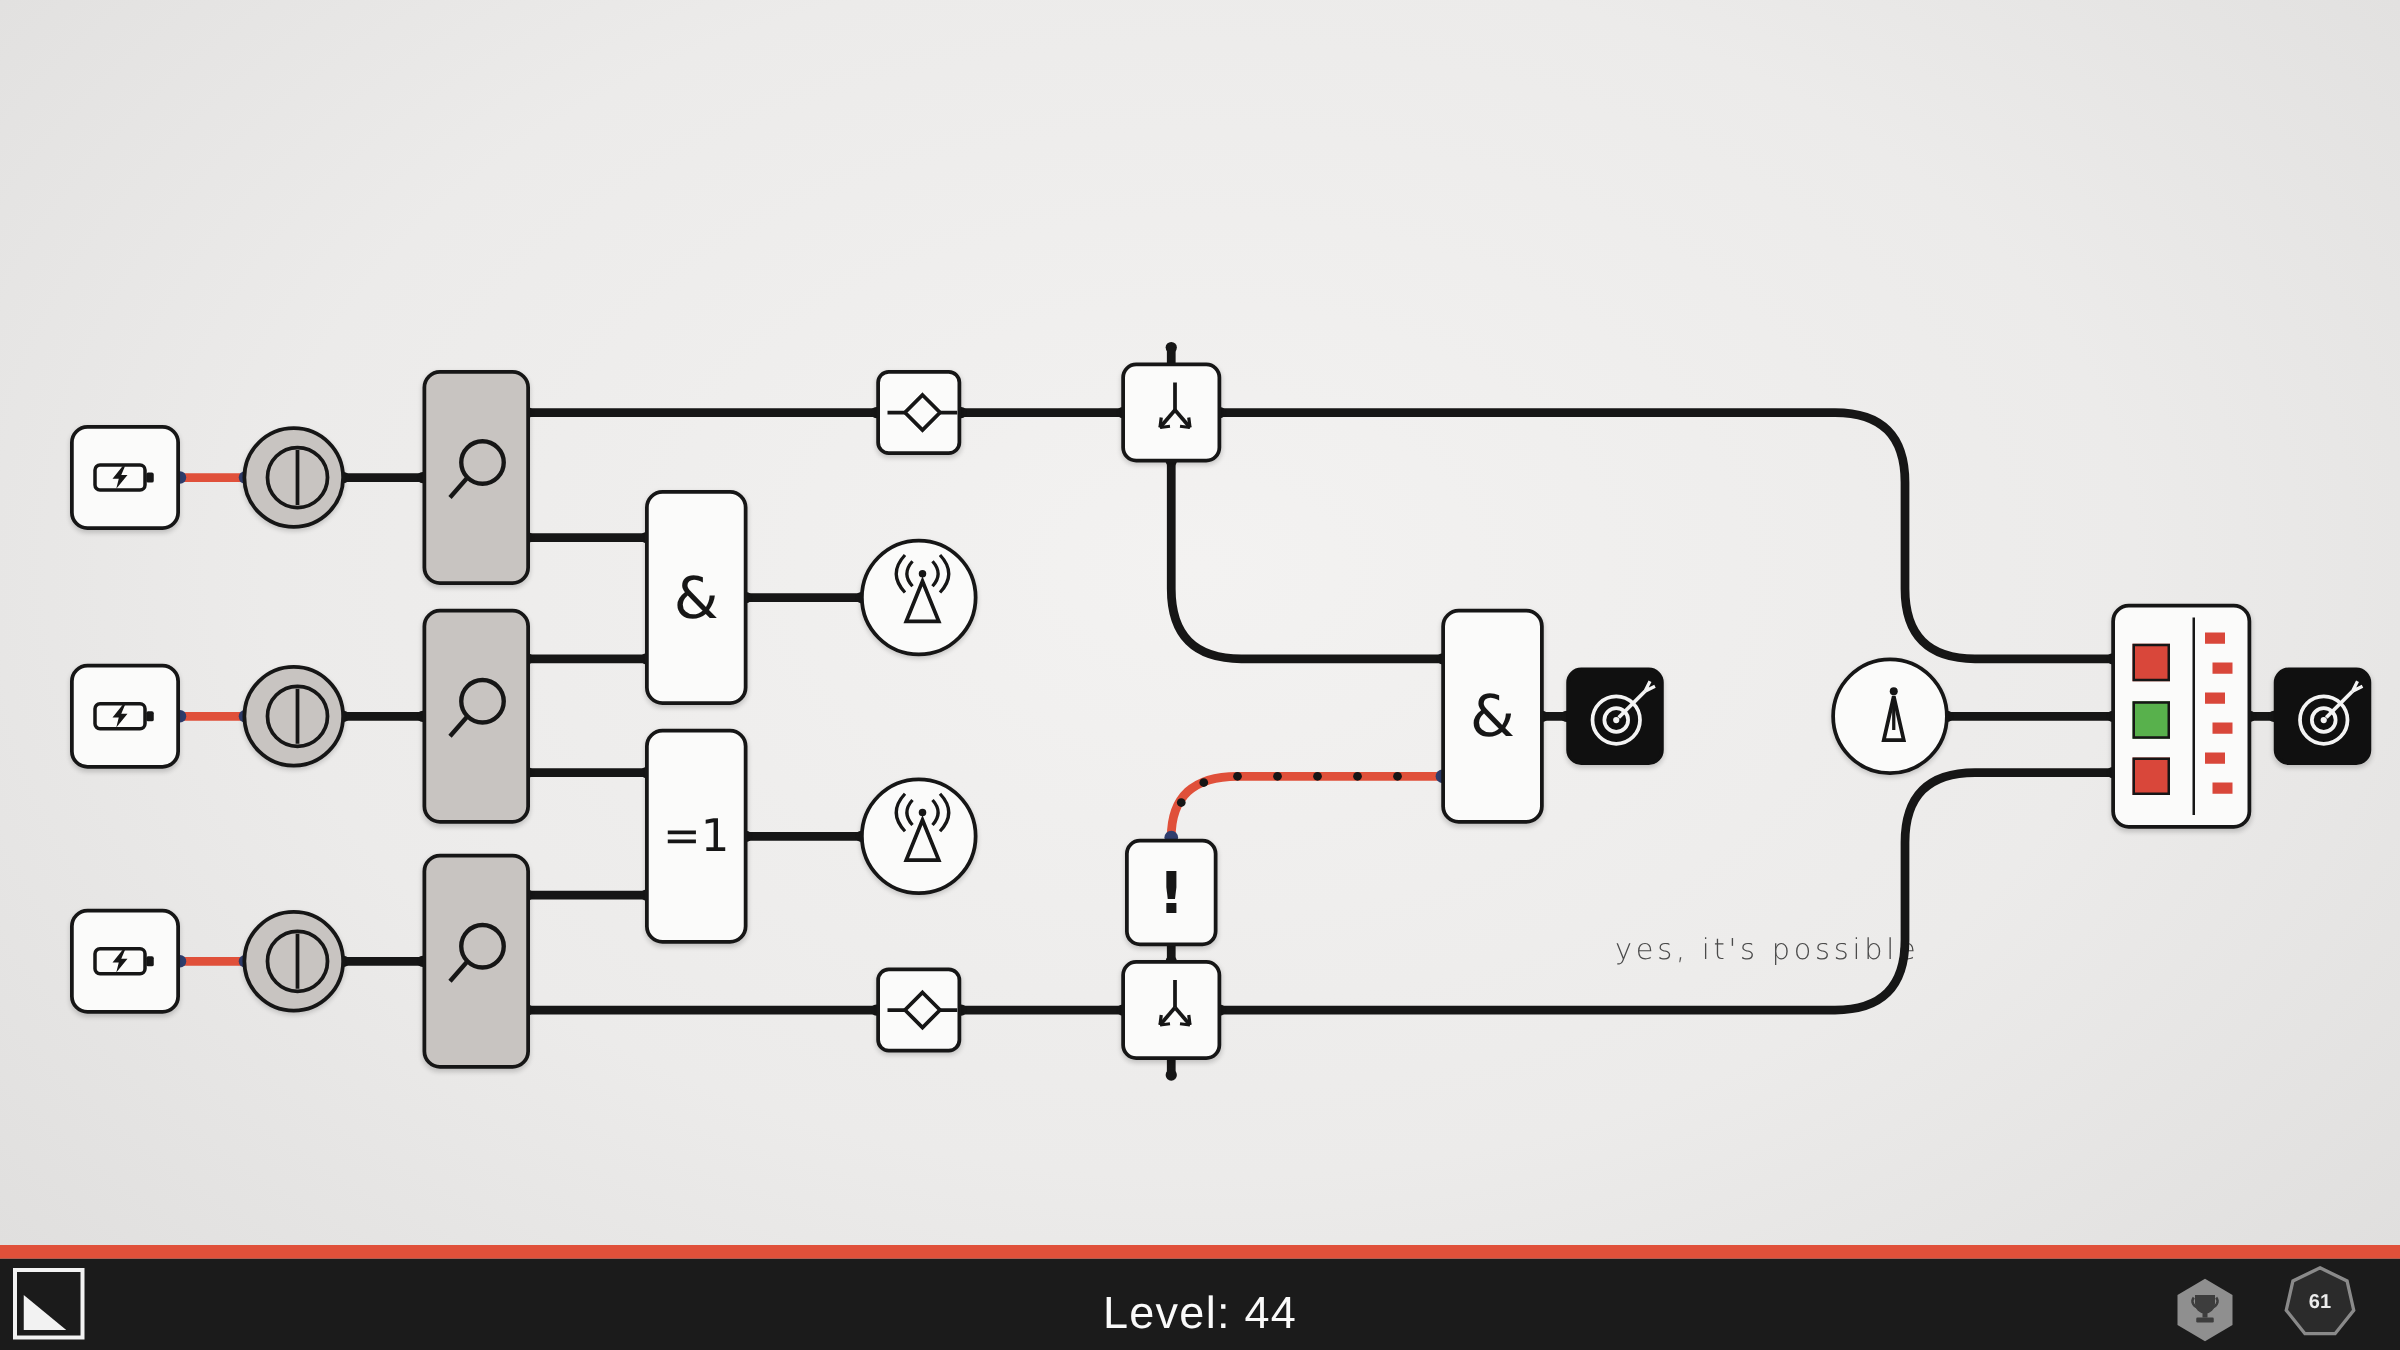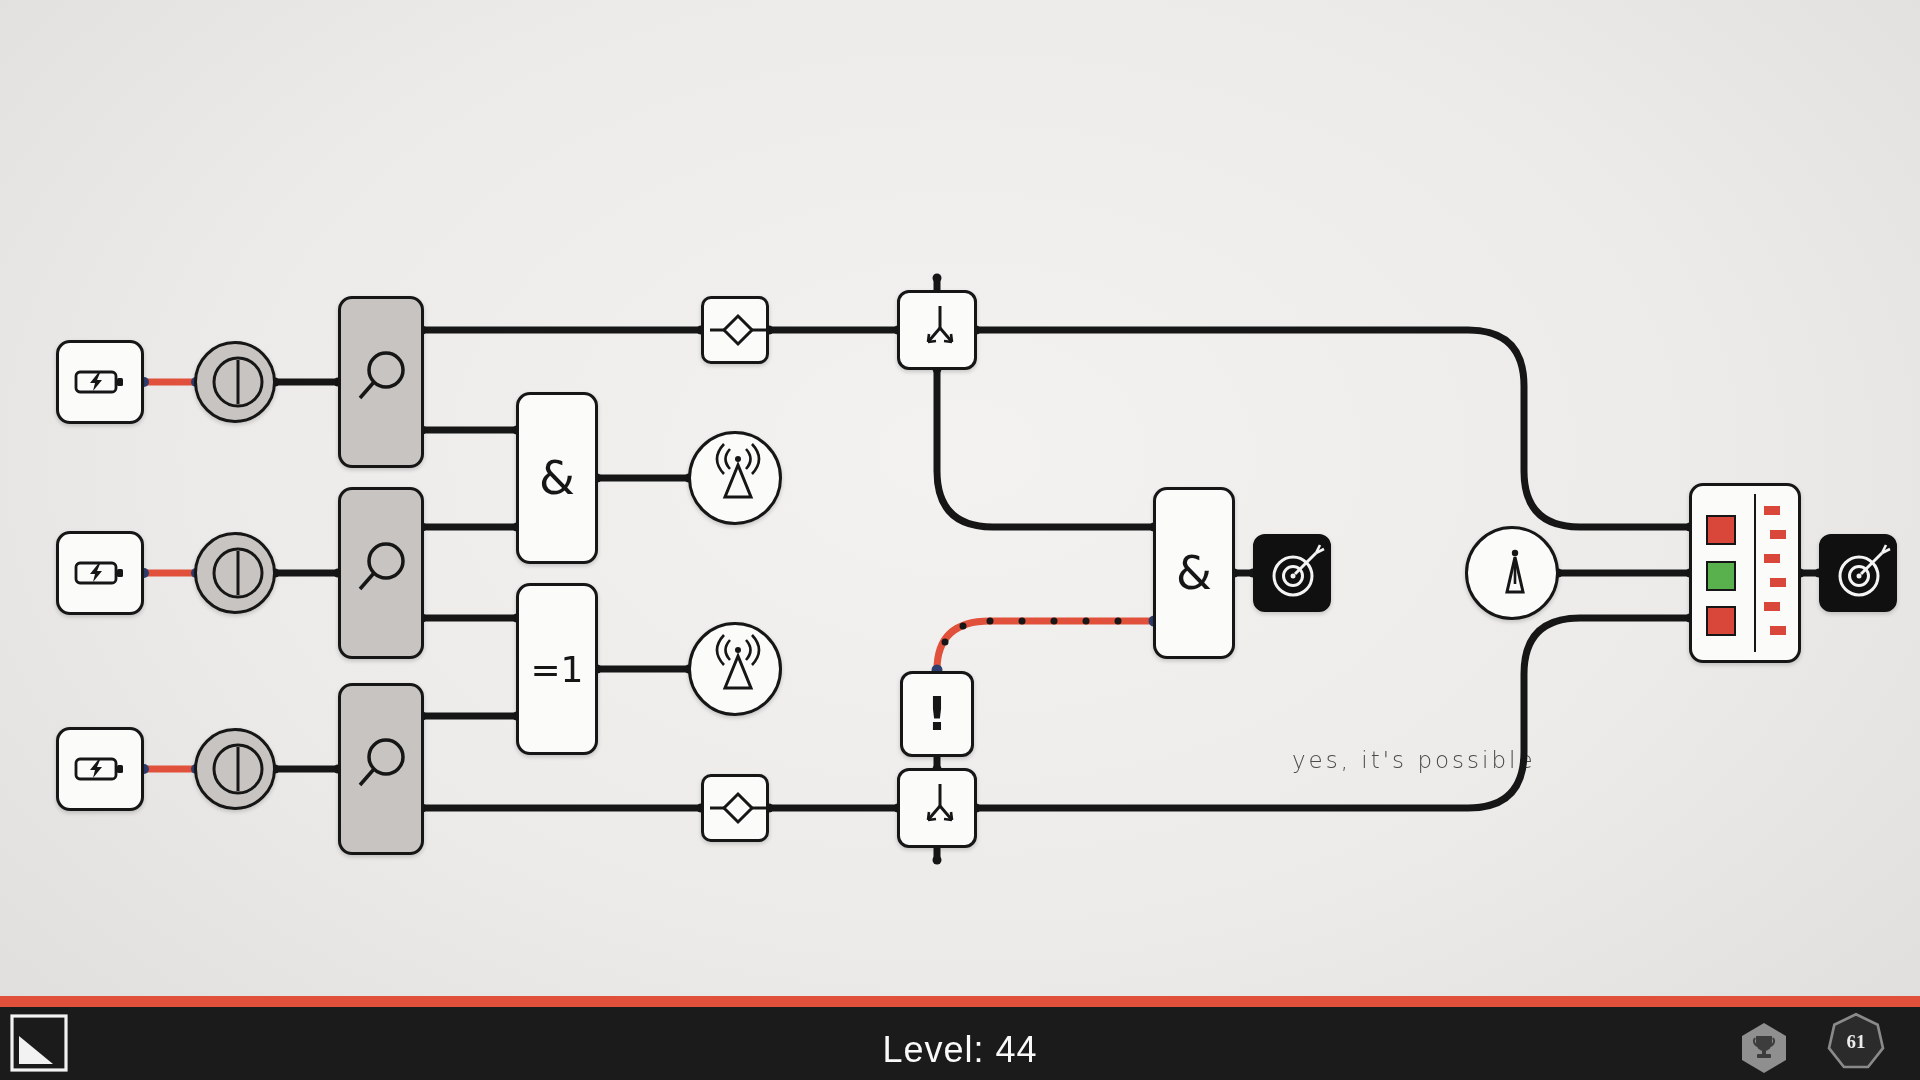--- a/index.html
+++ b/index.html
@@ -43,21 +43,21 @@
   .dev-line{position:absolute;left:62px;top:8px;width:2px;height:158px;background:var(--wire);}
   .dash{position:absolute;width:16px;height:9px;background:var(--red-box);}
 
   
   .bar-stripe{position:absolute;left:0;top:996px;width:1920px;height:11px;background:var(--accent);z-index:3;}
   .bar{position:absolute;left:0;top:1007px;width:1920px;height:85px;background:var(--bar);z-index:3;
        display:flex;align-items:center;justify-content:center;}
   .level-label{color:#fafafa;font-size:36px;font-weight:400;letter-spacing:1px;}
   .hud-el{position:absolute;z-index:4;}
   .level-badge{display:flex;align-items:center;justify-content:center;}
-  .level-badge span{position:relative;z-index:1;color:#ececec;font-size:19px;font-weight:700;font-family:Liberation Serif, serif;}
+  .level-badge span{position:relative;z-index:1;color:#ececec;font-size:16px;font-weight:700;}
   .level-badge svg{position:absolute;left:0;top:0;}
 </style>
 </head>
 <body>
 
 <div class="board">
 
   <div class="caption-sub">yes, it's possible</div>
 
   <svg class="wires" width="1920" height="1080" viewBox="0 0 1920 1080">

